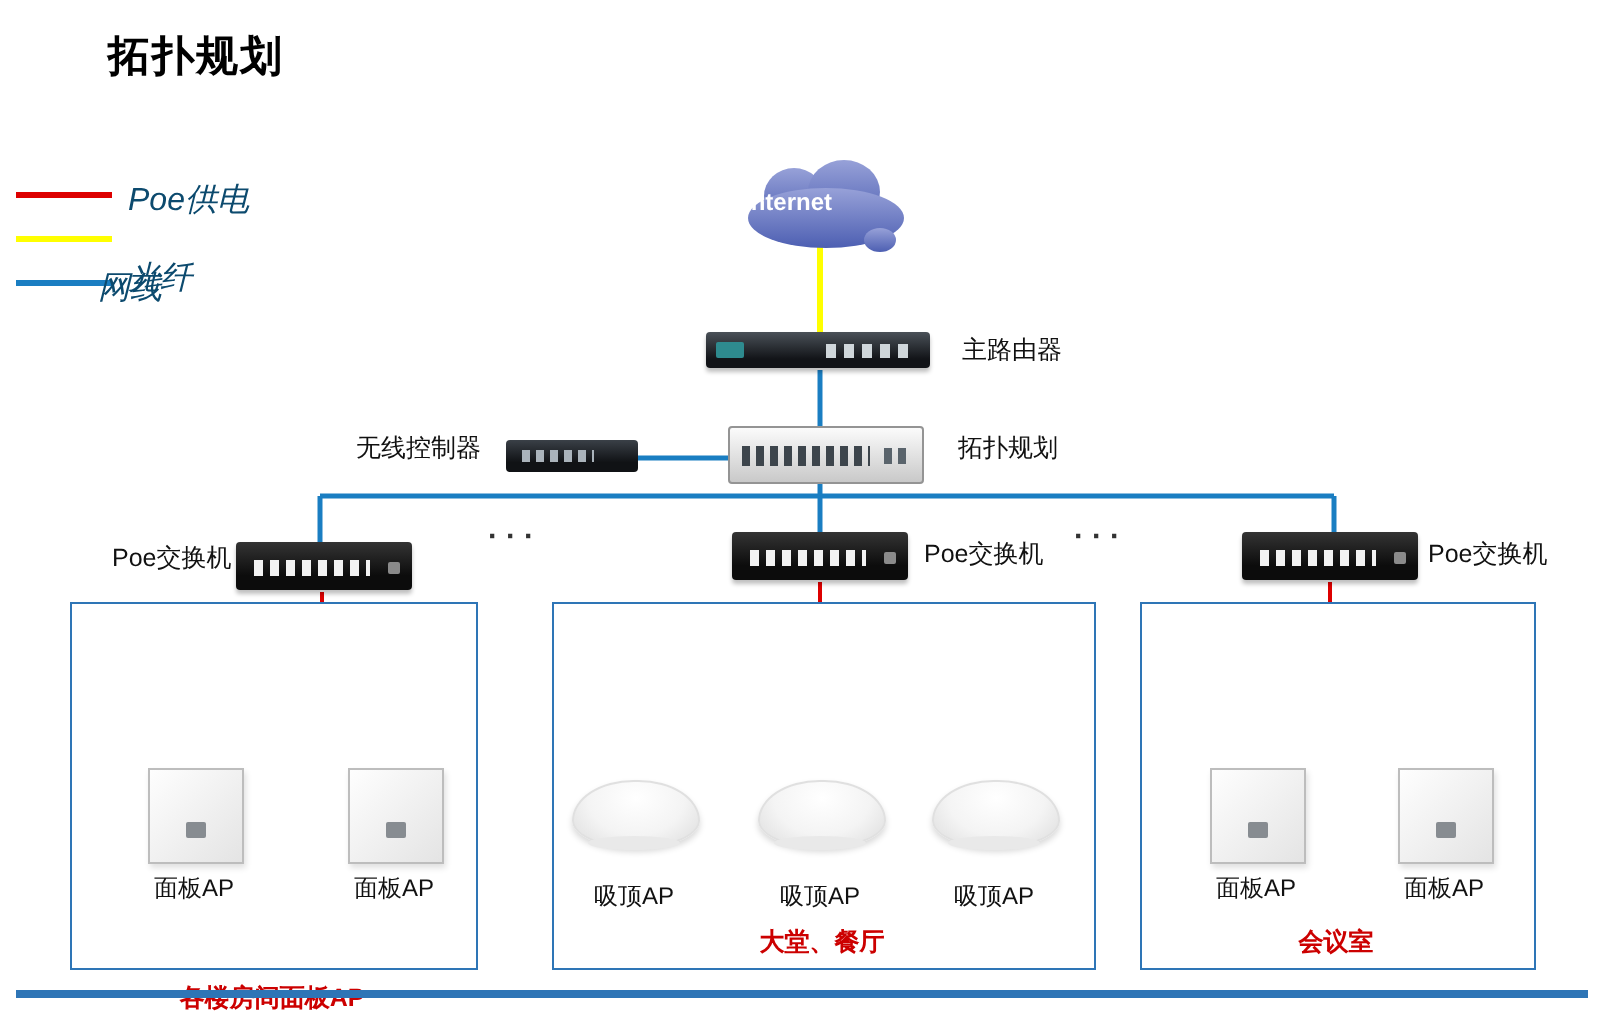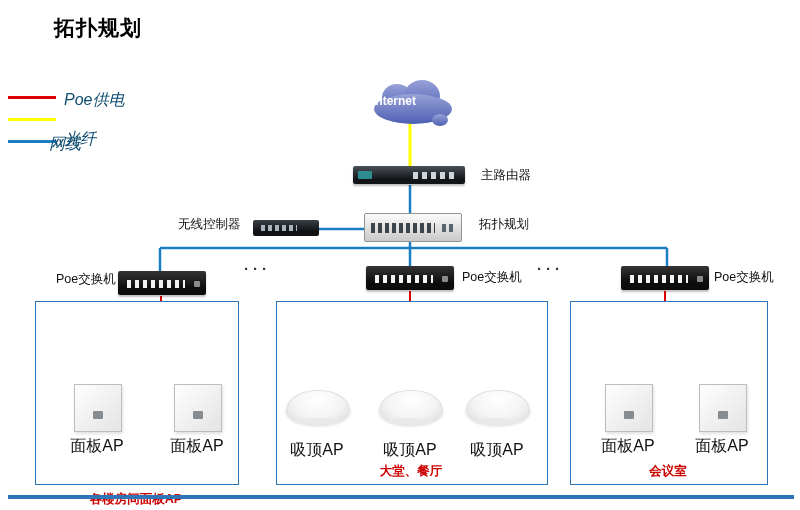--- a/index.html
+++ b/index.html
@@ -57,21 +57,21 @@
   .box-mid{left:276px;top:301px;width:270px;height:182px;}
   .box-right{left:570px;top:301px;width:196px;height:182px;}
   .group-label{font-size:12.5px;font-weight:bold;color:#cc0000;text-align:center;transform:translateX(-50%);white-space:nowrap;}
   
   .panel-ap{width:46px;height:46px;background:linear-gradient(135deg,#fefefe,#e4e4e4);border:1px solid #bdbdbd;box-shadow:1px 2px 3px rgba(0,0,0,.12);}
   .panel-ap::after{content:"";position:absolute;left:50%;top:56%;transform:translateX(-50%);width:10px;height:8px;background:#878c91;border-radius:1px;}
   
   .ceiling-ap{width:62px;height:40px;}
   .ceiling-ap .dome{position:absolute;left:0;top:2px;width:62px;height:32px;background:radial-gradient(ellipse at 50% 25%,#ffffff 0%,#f4f4f4 55%,#dcdcdc 100%);border:1px solid #e0e0e0;border-radius:50%/62% 62% 42% 42%;box-shadow:0 2px 3px rgba(0,0,0,.15);}
   .ceiling-ap .base{position:absolute;left:8px;top:30px;width:46px;height:7px;background:#e9e9e9;border-radius:50%;}
-  .ap-label{font-size:16px;color:#111;text-align:left;transform:translateX(-50%);white-space:nowrap;}
+  .ap-label{font-size:12px;color:#111;text-align:left;transform:translateX(-50%);white-space:nowrap;}
   
   .bottom-bar{left:8px;top:495px;width:786px;height:4px;background:#2e75b6;}
 </style>
 </head>
 <body>
 
 <div class="abs page-title">拓扑规划</div>
 
 <svg class="abs lines" width="800" height="510" aria-hidden="true">
 

